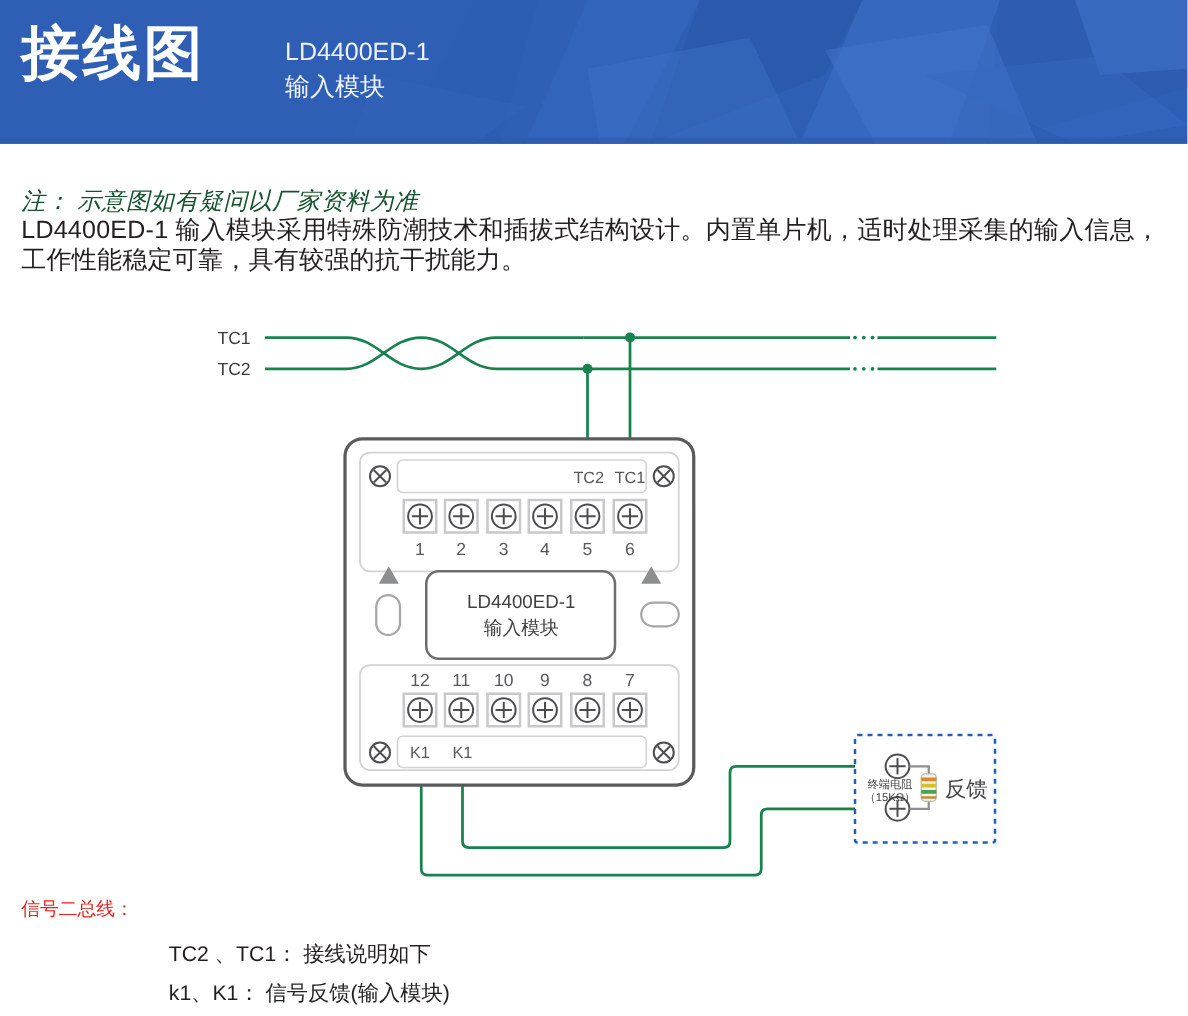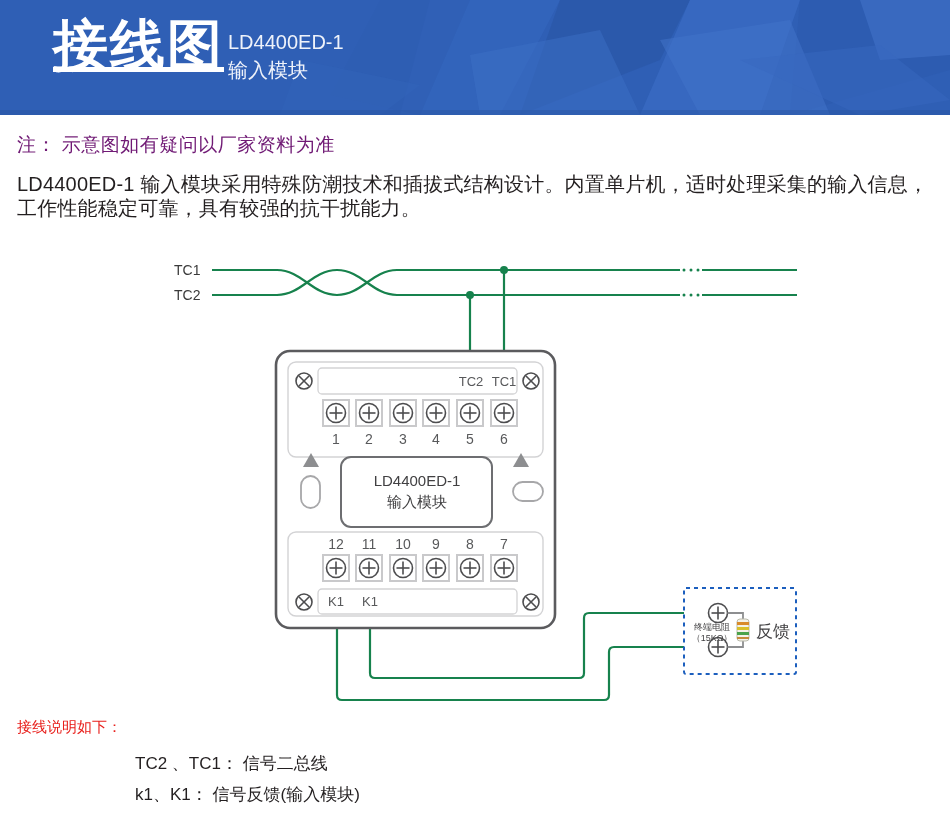--- a/index.html
+++ b/index.html
@@ -20,45 +20,45 @@
     width: 950px; height: 115px;
     background: #2f5fb5;
     overflow: hidden;
   }
   #header svg.poly {
     position: absolute; left: 0; top: 0;
     width: 950px; height: 115px;
   }
   #header-title {
     position: absolute;
-    left: 53px; top: 18px;
-    font-size: 55px;
+    left: 17px; top: 18px;
+    font-size: 47px;
     font-weight: bold;
     color: #ffffff;
     letter-spacing: 2px;
     line-height: 1;
-    text-decoration: underline;
   }
   #header-sub {
     position: absolute;
     left: 228px; top: 28px;
     color: #eef2fa;
     font-size: 20px;
     line-height: 28px;
     font-weight: normal;
   }
   #header-sub .l2 { display: block; }
 
   
   #note {
     position: absolute;
-    left: 17px; top: 132px;
-    color: #701a75;
+    left: 17px; top: 148px;
+    color: #14532d;
     font-size: 19px;
     letter-spacing: 0.5px;
+    font-style: italic;
   }
   #desc {
     position: absolute;
     left: 17px; top: 172px;
     width: 920px;
     color: #231f20;
     font-size: 20px;
     line-height: 24px;
     letter-spacing: 0.2px;
   }
@@ -311,15 +311,15 @@
 
       <text class="resLabel" x="700" y="382">终端电阻</text>
       <text class="resLabel" x="700" y="393">（15KΩ）</text>
 
       <text class="fbLabel" x="744" y="389">反馈</text>
     </g>
 
   </svg>
 </div>
 
-<div id="legend-title">接线说明如下：</div>
-<div class="legend-line" id="legend-1">TC2 、TC1： 信号二总线</div>
+<div id="legend-title">信号二总线：</div>
+<div class="legend-line" id="legend-1">TC2 、TC1： 接线说明如下</div>
 <div class="legend-line" id="legend-2">k1、K1： 信号反馈(输入模块)</div>
 
 </body></html>

